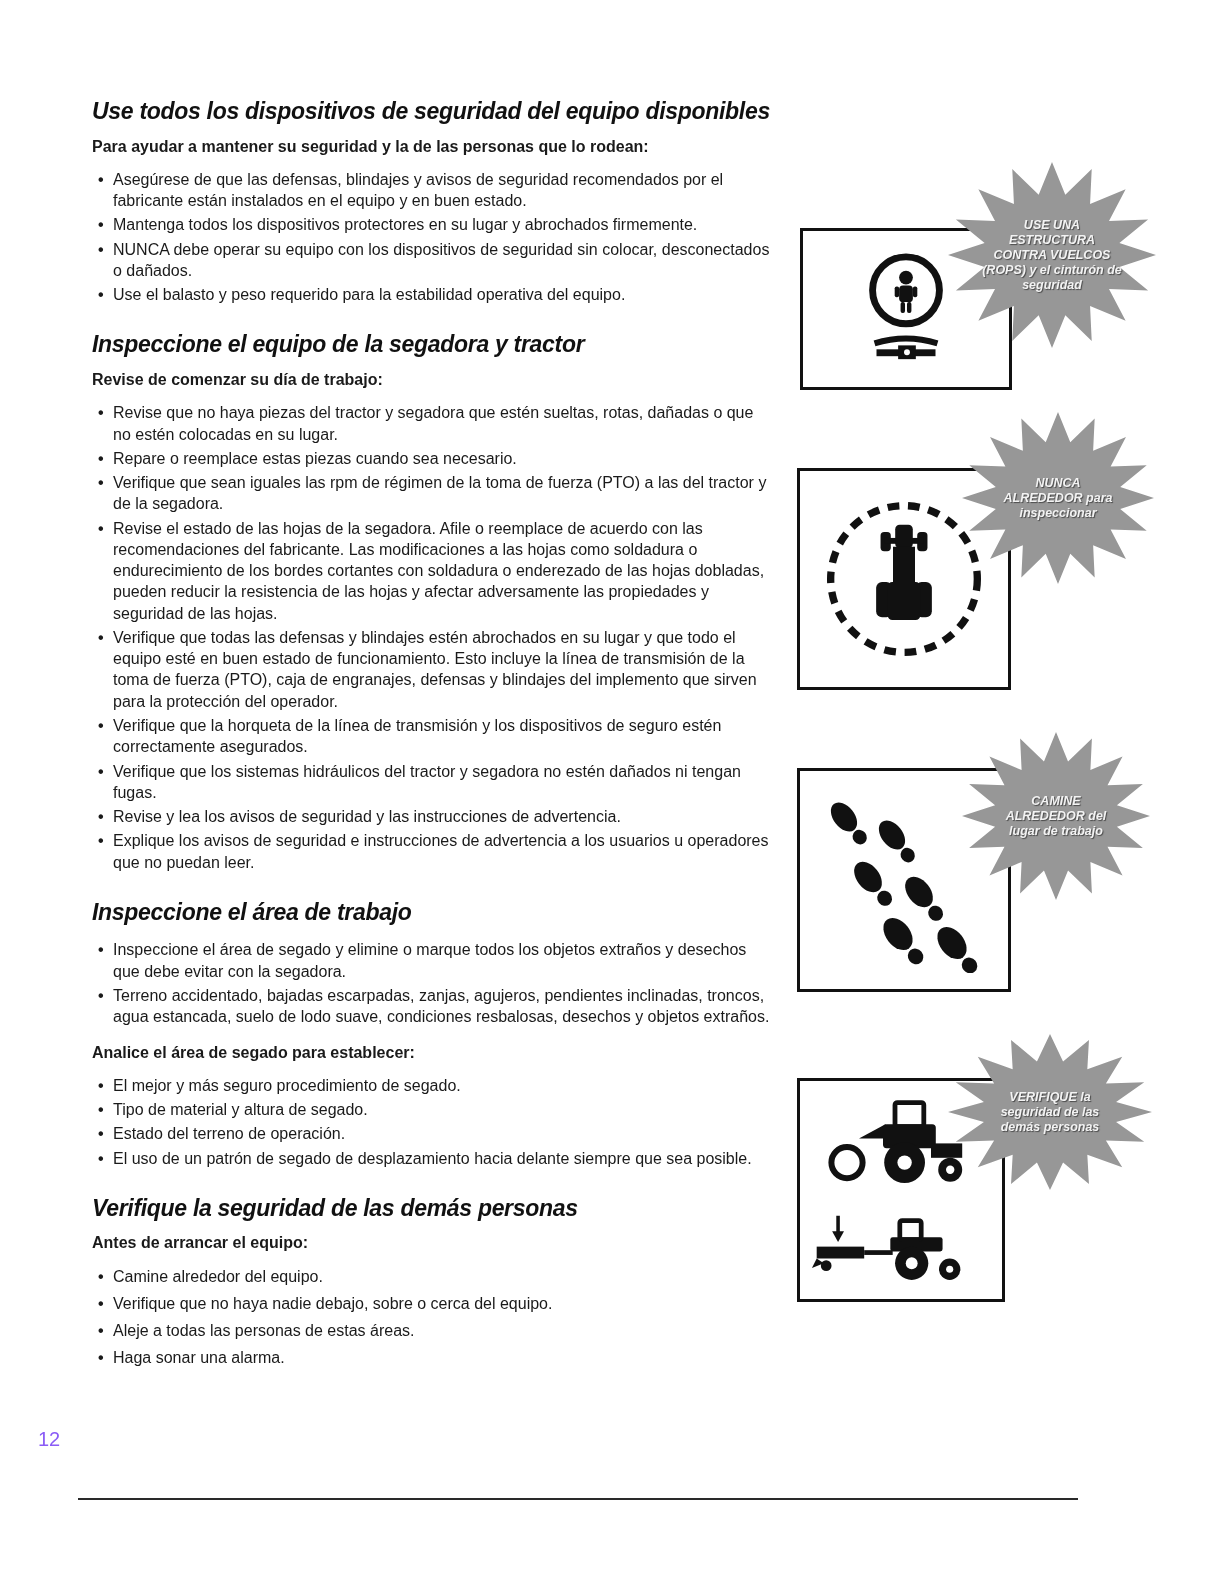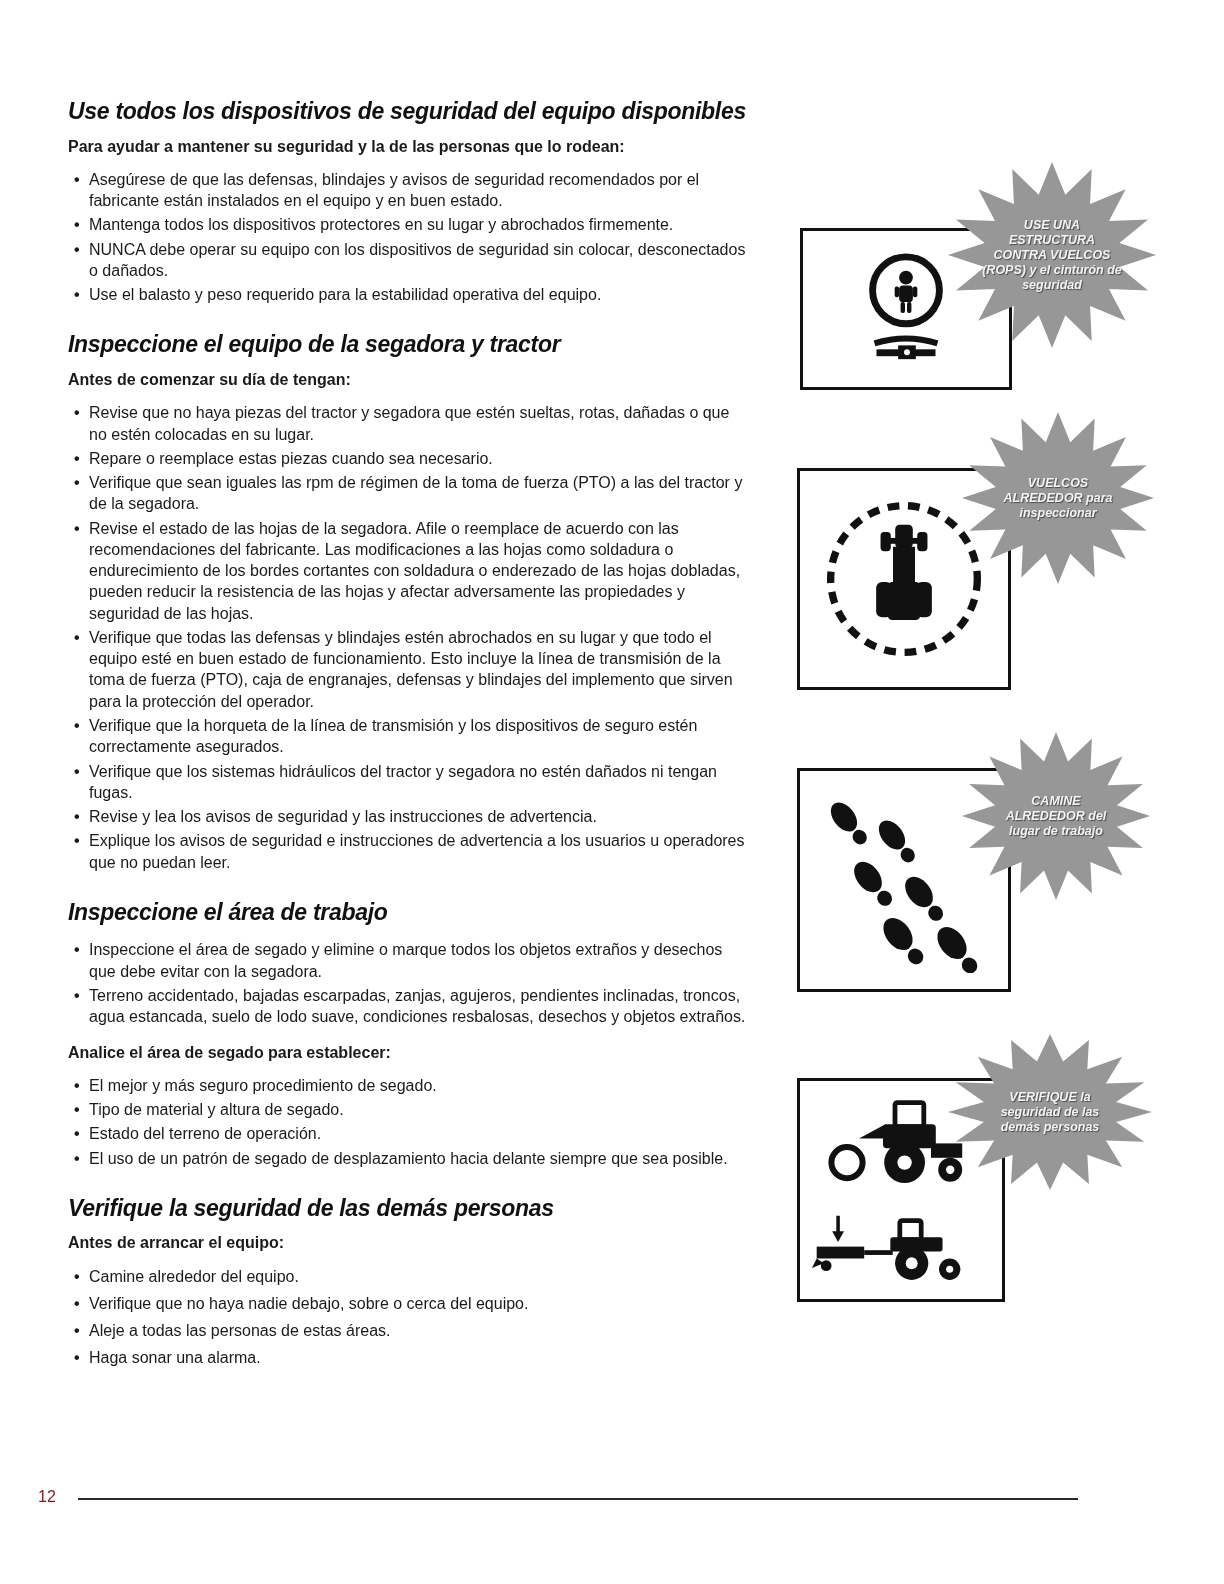--- a/index.html
+++ b/index.html
@@ -3,21 +3,21 @@
 <meta charset="utf-8">
 <style>
   html,body { margin:0; padding:0; }
   body {
     width:1224px; height:1584px; position:relative;
     background:#ffffff; color:#1a1a1a;
     font-family:"Liberation Sans", sans-serif;
     font-size:16px; line-height:1.33;
     overflow:hidden;
   }
-  .text-col { position:absolute; left:68px; top:96px; width:678px; }
+  .text-col { position:absolute; left:92px; top:96px; width:678px; }
   .section-title {
     font-size:23px; font-weight:bold; font-style:italic;
     margin:24px 0 9px 0; letter-spacing:-0.3px; color:#111;
   }
   .section-title.first { margin-top:0; }
   .lead { font-weight:bold; margin:0 0 7px 0; }
   ul.bullets { margin:12px 0 10px 0; padding:0 0 0 6px; list-style:none; }
   ul.bullets li { position:relative; padding-left:15px; margin:0 0 3px 0; }
   ul.bullets li::before { content:"\2022"; position:absolute; left:0; top:0; font-weight:bold; }
   ul.bullets.spaced li { margin-bottom:6px; }
@@ -50,42 +50,42 @@
       56.4% 17.6%, 69.1% 3.8%, 68.3% 22.6%, 85.4% 14.6%, 77.4% 31.7%,
       96.2% 30.9%, 82.4% 43.6%
     );
   }
 
   .page-footer-line {
     position:absolute; left:78px; top:1498px; width:1000px;
     border-top:2px solid #2a2a2a;
   }
   .page-number {
-    position:absolute; left:38px; top:1486px; font-size:16px; color:#7f1d1d;
+    position:absolute; left:38px; top:1426px; font-size:20px; color:#8b5cf6;
   }
 </style>
 </head>
 <body>
 
 <div class="text-col">
 
   <div>
     <h1 class="section-title first">Use todos los dispositivos de seguridad del equipo disponibles</h1>
     <p class="lead">Para ayudar a mantener su seguridad y la de las personas que lo rodean:</p>
     <ul class="bullets">
       <li>Asegúrese de que las defensas, blindajes y avisos de seguridad recomendados por el fabricante están instalados en el equipo y en buen estado.</li>
       <li>Mantenga todos los dispositivos protectores en su lugar y abrochados firmemente.</li>
       <li>NUNCA debe operar su equipo con los dispositivos de seguridad sin colocar, desconectados o dañados.</li>
       <li>Use el balasto y peso requerido para la estabilidad operativa del equipo.</li>
     </ul>
   </div>
 
   <div>
     <h1 class="section-title">Inspeccione el equipo de la segadora y tractor</h1>
-    <p class="lead">Antes de comenzar su día de tengan:</p>
+    <p class="lead">Revise de comenzar su día de trabajo:</p>
     <ul class="bullets">
       <li>Revise que no haya piezas del tractor y segadora que estén sueltas, rotas, dañadas o que no estén colocadas en su lugar.</li>
       <li>Repare o reemplace estas piezas cuando sea necesario.</li>
       <li>Verifique que sean iguales las rpm de régimen de la toma de fuerza (PTO) a las del tractor y de la segadora.</li>
       <li>Revise el estado de las hojas de la segadora. Afile o reemplace de acuerdo con las recomendaciones del fabricante. Las modificaciones a las hojas como soldadura o endurecimiento de los bordes cortantes con soldadura o enderezado de las hojas dobladas, pueden reducir la resistencia de las hojas y afectar adversamente las propiedades y seguridad de las hojas.</li>
       <li>Verifique que todas las defensas y blindajes estén abrochados en su lugar y que todo el equipo esté en buen estado de funcionamiento. Esto incluye la línea de transmisión de la toma de fuerza (PTO), caja de engranajes, defensas y blindajes del implemento que sirven para la protección del operador.</li>
       <li>Verifique que la horqueta de la línea de transmisión y los dispositivos de seguro estén correctamente asegurados.</li>
       <li>Verifique que los sistemas hidráulicos del tractor y segadora no estén dañados ni tengan fugas.</li>
       <li>Revise y lea los avisos de seguridad y las instrucciones de advertencia.</li>
       <li>Explique los avisos de seguridad e instrucciones de advertencia a los usuarios u operadores que no puedan leer.</li>
@@ -151,21 +151,21 @@
       <rect x="47" y="32" width="26" height="4" fill="#111"></rect>
       <rect x="54" y="23" width="12" height="16" rx="3" fill="#111"></rect>
       <rect x="52.5" y="38" width="15" height="26" fill="#111"></rect>
       <rect x="41" y="62" width="11" height="24" rx="4" fill="#111"></rect>
       <rect x="68" y="62" width="11" height="24" rx="4" fill="#111"></rect>
       <rect x="49" y="62" width="22" height="26" rx="3" fill="#111"></rect>
     </svg>
   </span>
 </div>
 <div class="burst" style="left:962px; top:412px; width:192px; height:172px;">
-  <span>VUELCOS ALREDEDOR para inspeccionar</span>
+  <span>NUNCA ALREDEDOR para inspeccionar</span>
 </div>
 
 <div class="figure-box" style="left:797px; top:768px; width:208px; height:218px;">
   <span>
     <svg width="180" height="186" viewBox="0 0 120 124" aria-hidden="true">
       <g fill="#111">
         <g transform="translate(20,20) rotate(-38)">
           <ellipse cx="0" cy="0" rx="7" ry="11"></ellipse>
             <ellipse cx="0" cy="17" rx="4.6" ry="5"></ellipse>
         </g>

